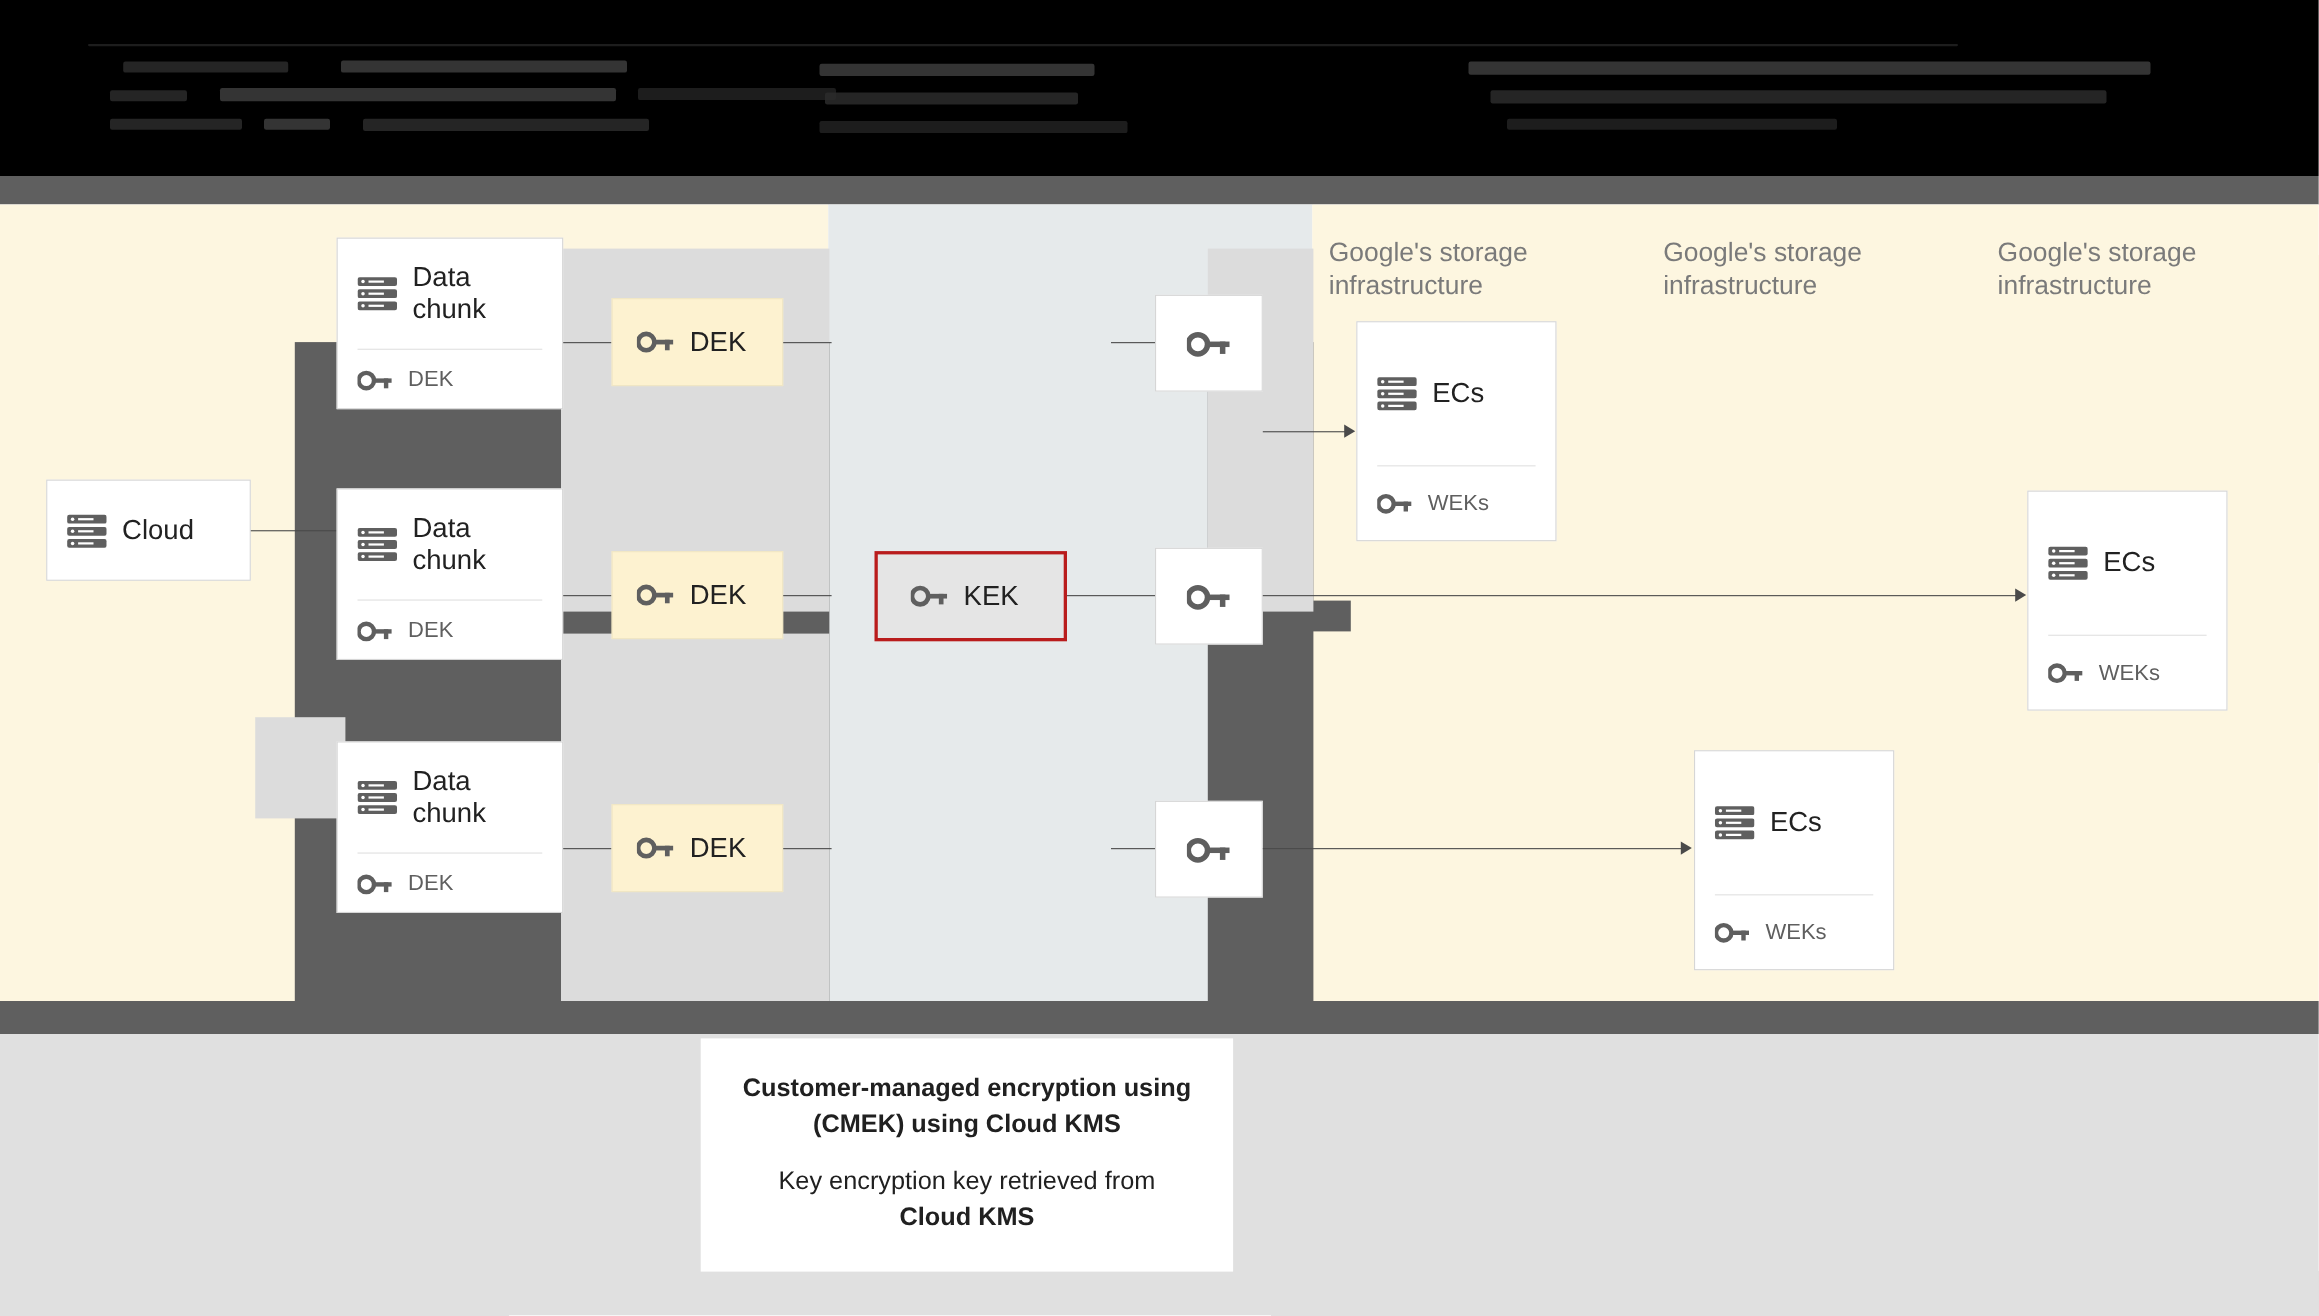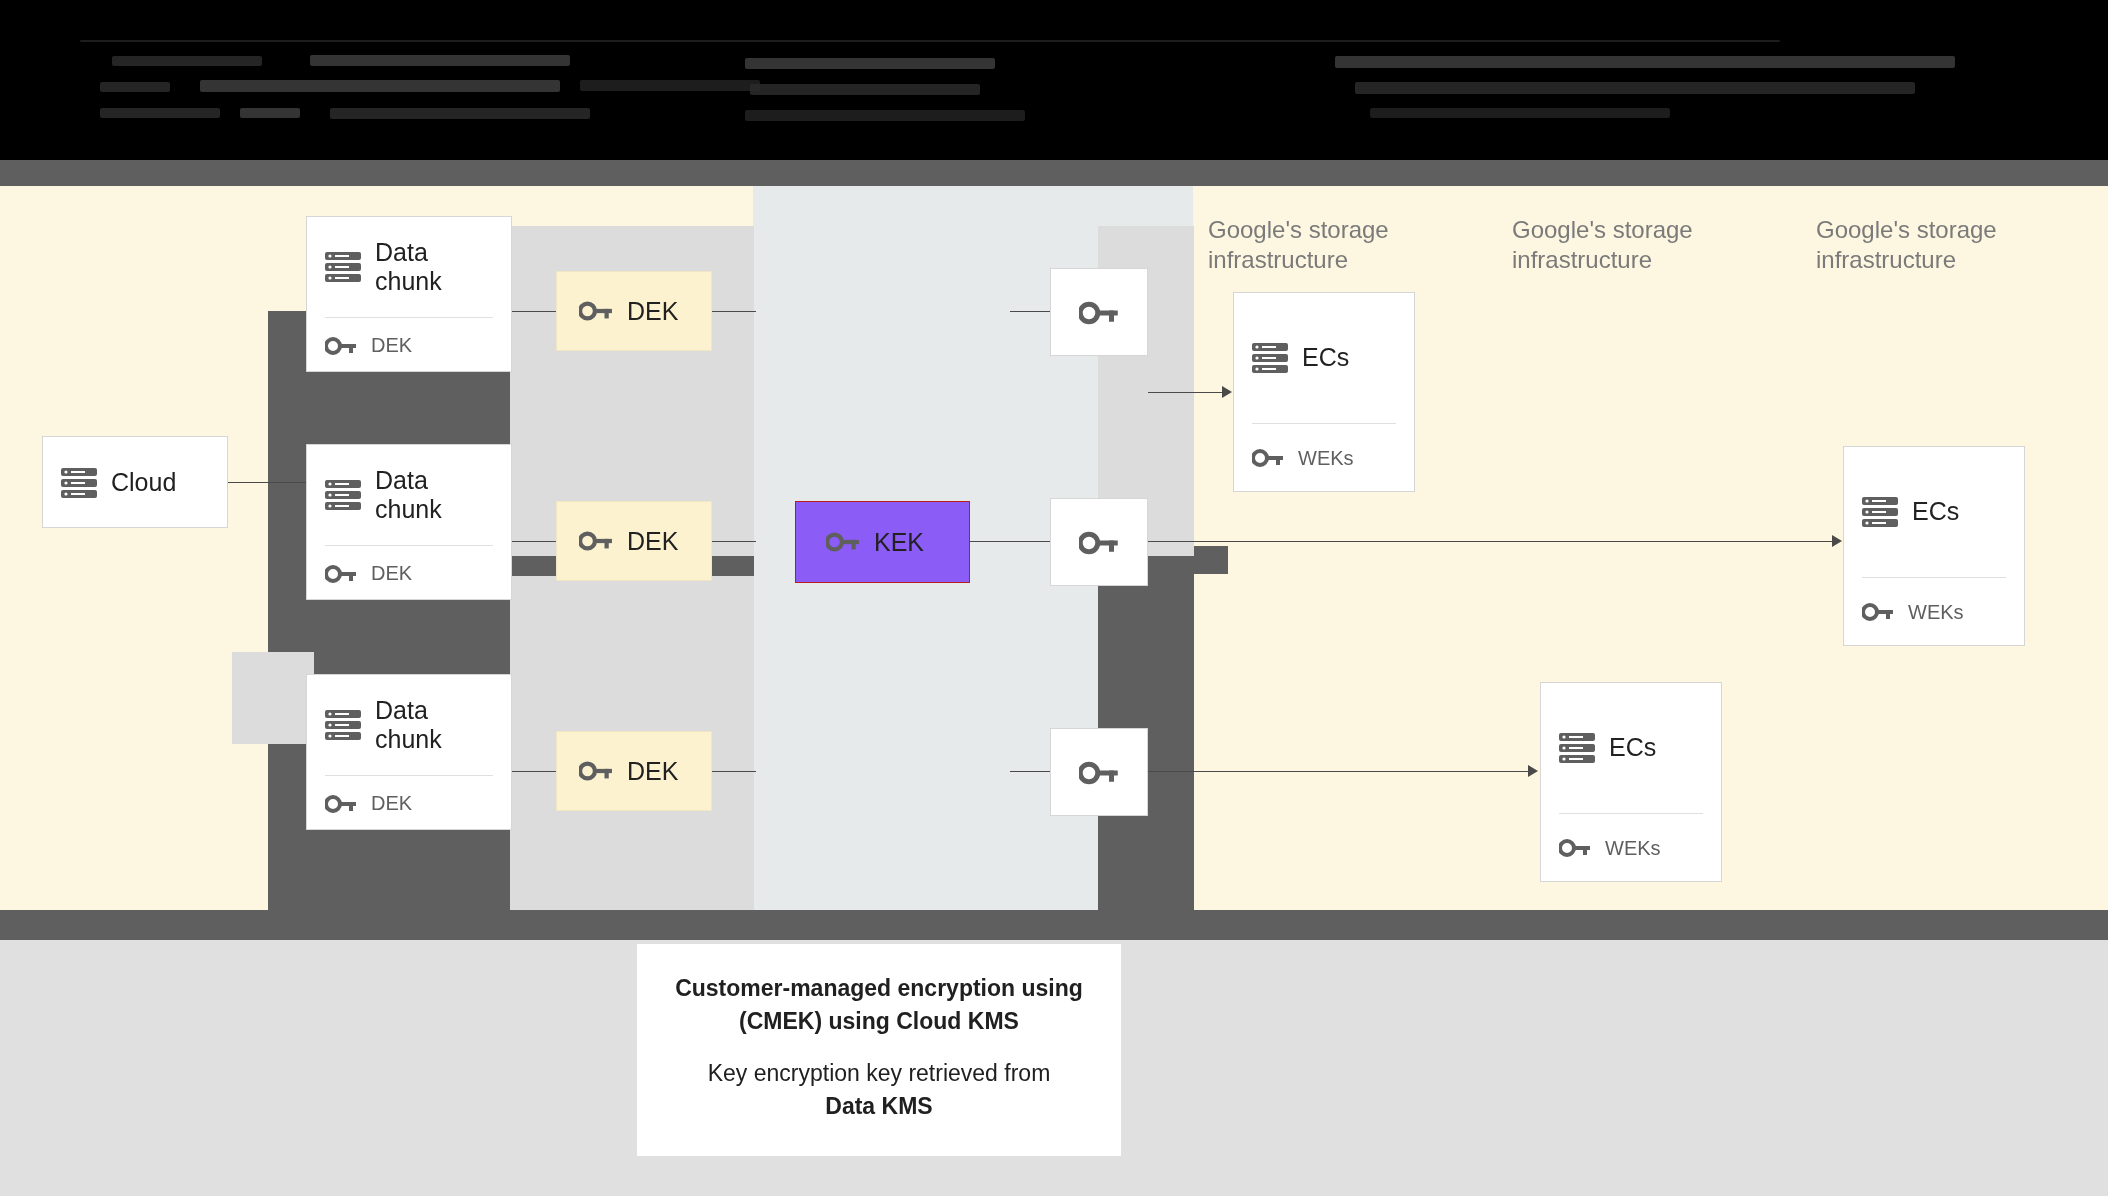--- a/index.html
+++ b/index.html
@@ -106,21 +106,21 @@
     position: absolute;
     box-sizing: border-box;
     display: flex;
     align-items: center;
     gap: 14px;
     padding-left: 22px;
     font-size: 25px;
     color: #212121;
   }
   .keybox.dek { background: #fdf2d0; border: 1px solid #f0e6c4; }
-  .keybox.kek { background: #8b5cf6; border: 1px solid #b91c1c; padding-left: 30px; }
+  .keybox.kek { background: #e5e5e5; border: 3px solid #b91c1c; padding-left: 30px; }
 
   
   .line {
     position: absolute;
     background: #4a4a4a;
     height: 1px;
   }
   .arrowhead {
     position: absolute;
     width: 0; height: 0;
@@ -522,15 +522,15 @@
 <div class="bottom-grey-strip"></div>
 <div class="bottom-panel"></div>
 
 <div class="callout">
   <div class="t1">
     <div>Customer-managed encryption using</div>
     <div>(CMEK) using Cloud KMS</div>
   </div>
   <div class="t2">
     <div>Key encryption key retrieved from</div>
-    <div><b>Data KMS</b></div>
+    <div><b>Cloud KMS</b></div>
   </div>
 </div>
 
 </body></html>

